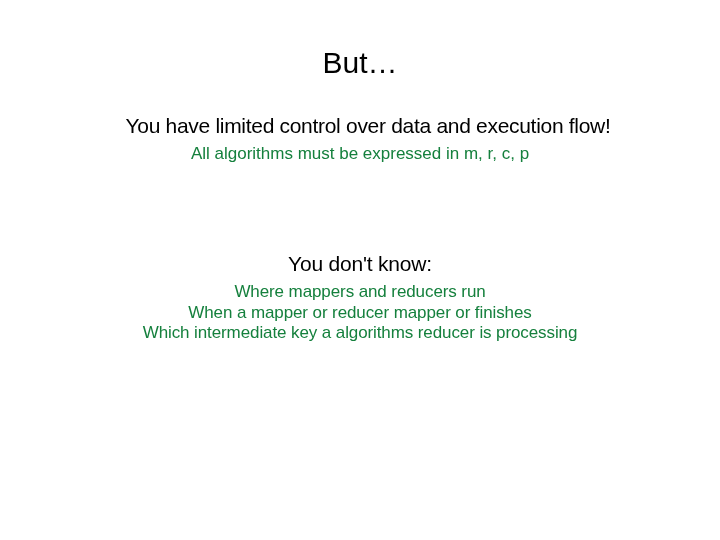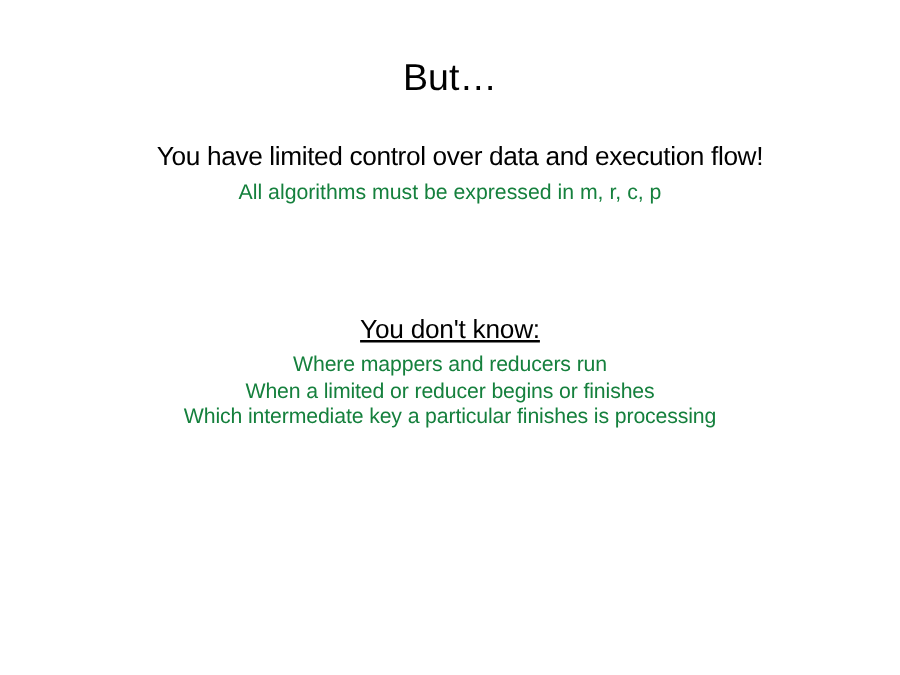--- a/index.html
+++ b/index.html
@@ -37,21 +37,20 @@
   .detail {
     font-size: 17px;
     font-weight: 400;
     margin-top: 6px;
   }
   .section2-heading {
     font-size: 21px;
     font-weight: 400;
     margin-top: 88px;
     letter-spacing: -0.2px;
-    text-decoration: underline;
   }
   .bullets {
     margin-top: 6px;
     font-size: 17px;
     line-height: 1.22;
     font-weight: 400;
     text-align: center;
   }
   .bullets > div {
     letter-spacing: -0.1px;
@@ -65,17 +64,17 @@
   <div class="title">But…</div>
 
   <div class="subtitle">You have limited control over data and execution flow!</div>
 
   <div class="detail teal">All algorithms must be expressed in m, r, c, p</div>
 
   <div class="section2-heading">You don't know:</div>
 
   <div class="bullets teal">
     <div>Where mappers and reducers run</div>
-    <div>When a limited or reducer begins or finishes</div>
-    <div>Which intermediate key a particular finishes is processing</div>
+    <div>When a mapper or reducer mapper or finishes</div>
+    <div>Which intermediate key a algorithms reducer is processing</div>
   </div>
 
 </div>
 
 </body></html>

